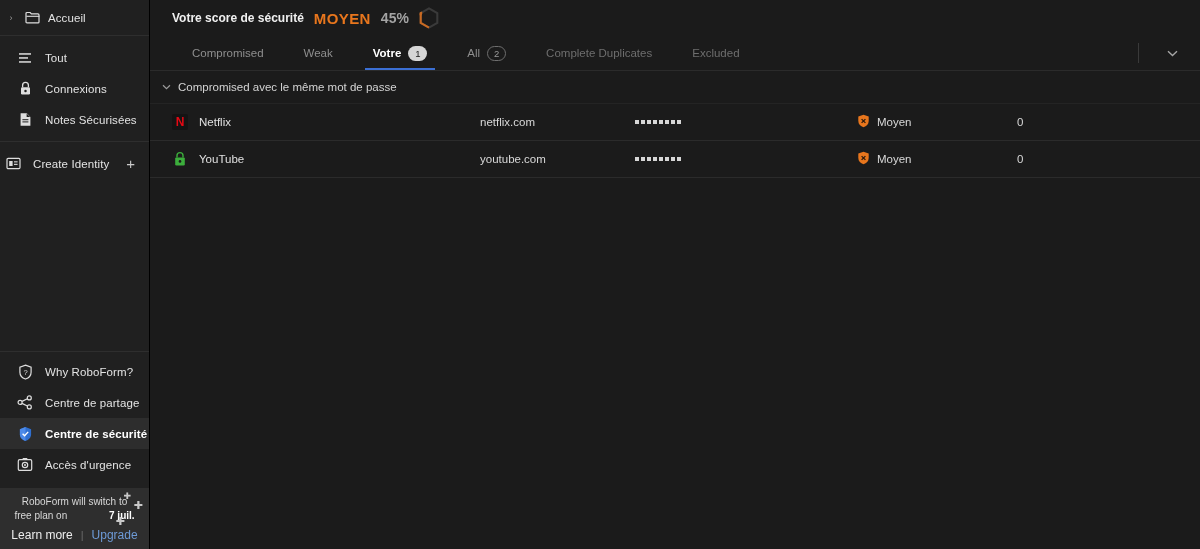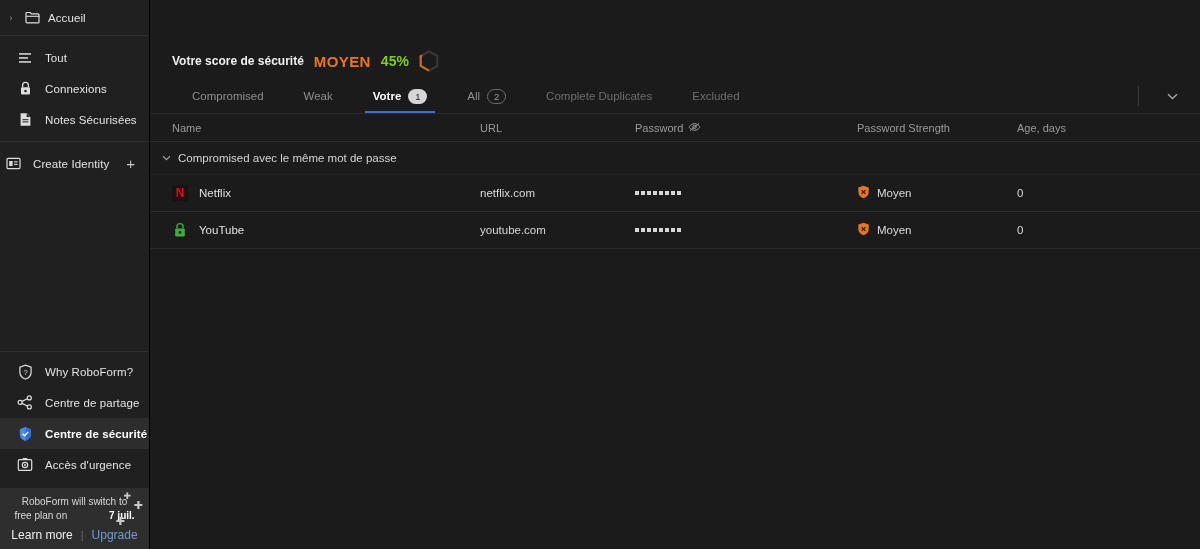--- a/index.html
+++ b/index.html
@@ -76,25 +76,25 @@
   .promo-div { color: #6a6a6a; font-size: 11px; }
   .promo-up { color: #6d9ad6; }
   .spark { position: absolute; color: #c9c9c9; font-size: 9px; }
 
   
   #main { flex: 1 1 auto; height: 549px; background: #1b1b1b; display:flex; flex-direction:column; }
 
   
   #score-bar {
     height: 36px; display: flex; align-items: center;
-    padding-left: 22px; gap: 10px; margin-top: 43px;
+    padding-left: 22px; gap: 10px;
   }
   #score-label { font-size: 12px; font-weight: bold; color: #f0f0f0; }
   #score-level { font-size: 15px; font-weight: bold; color: #e8761d; letter-spacing: .4px; }
-  #score-pct { font-size: 14px; font-weight: bold; color: #84cc16; }
+  #score-pct { font-size: 14px; font-weight: bold; color: #a3a3a3; }
   #score-ring { width: 20px; height: 22px; }
 
   
   #tabbar {
     height: 35px; display: flex; align-items: stretch;
     border-bottom: 1px solid #2b2b2b; position: relative;
     padding-left: 22px;
   }
   .tab {
     display: flex; align-items: center; gap: 7px;
@@ -337,36 +337,20 @@
       <div id="tab-right">
         <div id="tab-sep"></div>
         <span id="tab-chev">
           <svg width="11" height="7" viewBox="0 0 11 7">
               <path d="M1 1.3L5.5 5.6 10 1.3" fill="none" stroke="#a6a6a6" stroke-width="1.4"></path>
             </svg>
         </span>
       </div>
     </div>
 
-    <div id="thead">
-      <div class="col-name">Name</div>
-      <div class="col-url">URL</div>
-      <div class="col-pass">
-        <span>Password</span>
-        <span>
-          <svg width="13" height="10" viewBox="0 0 13 10">
-              <path d="M1 5s2.1-3.4 5.5-3.4S12 5 12 5s-2.1 3.4-5.5 3.4S1 5 1 5z" fill="none" stroke="#9a9a9a" stroke-width="1"></path>
-              <circle cx="6.5" cy="5" r="1.7" fill="none" stroke="#9a9a9a" stroke-width="1"></circle>
-              <path d="M2 8.6L11 1.4" stroke="#9a9a9a" stroke-width="1"></path>
-            </svg>
-        </span>
-      </div>
-      <div class="col-strength">Password Strength</div>
-      <div class="col-age">Age, days</div>
-    </div>
 
     <div id="group-row">
       <span class="grp-caret">
         <svg width="9" height="6" viewBox="0 0 9 6">
             <path d="M1 1.3L4.5 4.6 8 1.3" fill="none" stroke="#9b9b9b" stroke-width="1.2"></path>
           </svg>
       </span>
       <span id="group-label">Compromised avec le même mot de passe</span>
     </div>
 

